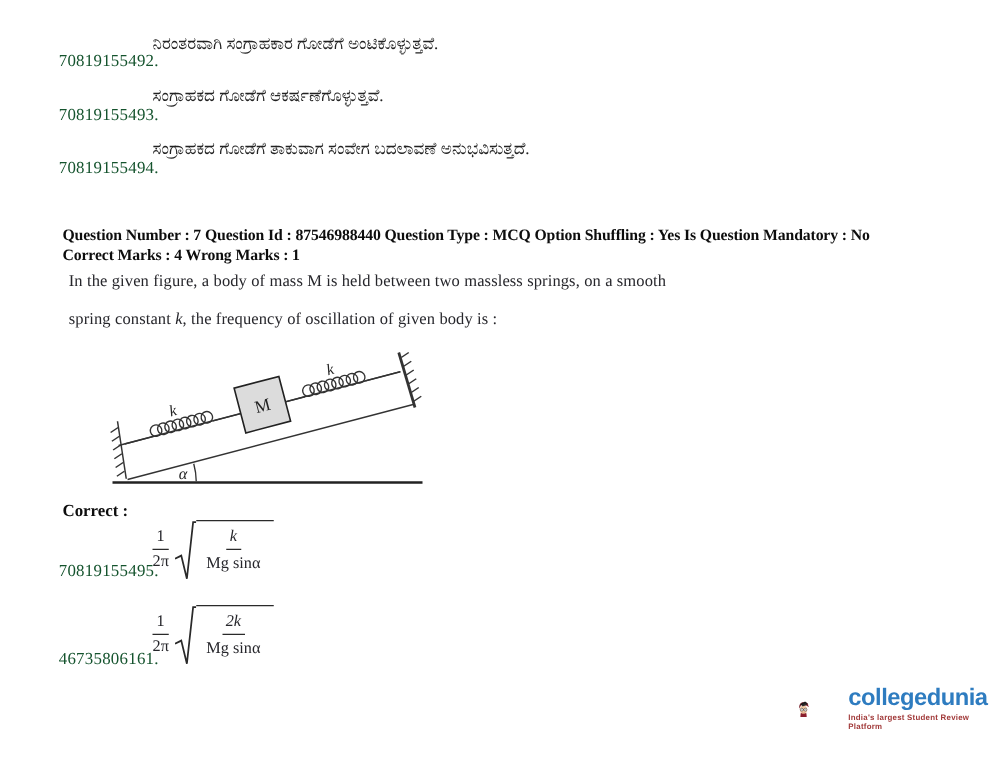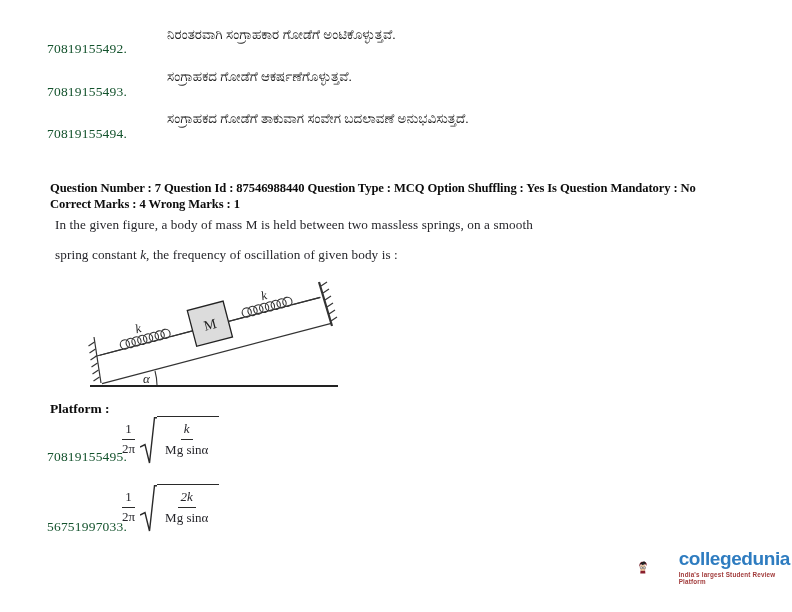--- a/index.html
+++ b/index.html
@@ -3,21 +3,21 @@
 <meta charset="utf-8">
 <style>
   * { margin:0; padding:0; box-sizing:border-box; }
   html,body { background:#ffffff; }
   #canvas {
     position:relative; width:792px; height:612px; background:#ffffff;
     font-family:"Liberation Serif", serif; color:#1b1b1b; overflow:hidden;
   }
   .abs { position:absolute; white-space:nowrap; }
   .opt-id { font-size:13.5px; color:#14532d; letter-spacing:0.2px; }
-  .kn-text { font-size:13.5px; color:#222;margin-left:45px; }
+  .kn-text { font-size:13.5px; color:#222; }
   .q-header { font-weight:bold; font-size:12.6px; color:#0d0d0d; letter-spacing:-0.1px; }
   .q-body { font-size:13.2px; color:#26262b; letter-spacing:0.1px; }
   .q-body .var { font-style:italic; }
   .options-label { font-weight:bold; font-size:13.5px; color:#0d0d0d; }
 
   
   .formula { position:absolute; display:flex; align-items:flex-start; font-size:13px; color:#26262b; }
   .frac { display:inline-flex; flex-direction:column; align-items:center; text-align:center; line-height:1.3; }
   .frac .fnum { padding:0 3px 1px 3px; border-bottom:1.2px solid #2a2a2a; }
   .frac .fden { padding:1px 3px 0 3px; }
@@ -116,21 +116,21 @@
         <circle cx="175" cy="-4" r="4.6"></circle>
           <circle cx="181" cy="-4" r="4.6"></circle>
         <circle cx="187" cy="-4" r="4.6"></circle>
           <circle cx="193" cy="-4" r="4.6"></circle>
         <line x1="197" y1="0" x2="226" y2="0"></line>
       </g>
       <text x="172" y="-12" font-size="12.5" font-style="italic" fill="#222" text-anchor="middle">k</text>
     </g>
   </svg>
 
-  <div class="abs options-label" style="left:50px; top:401px;">Platform :</div>
+  <div class="abs options-label" style="left:50px; top:401px;">Correct :</div>
 
   <div class="formula" style="left:119px; top:416px;">
     <div class="frac coef">
       <span class="fnum">1</span>
       <span class="fden">2π</span>
     </div>
     <div class="root">
       <svg class="radsign" width="17" height="50" viewBox="0 0 17 50">
         <path d="M0,31 L5,28.5 L9.5,47 L14.5,1.7 L17,1.7" fill="none" stroke="#2a2a2a" stroke-width="1.4"></path>
       </svg>
@@ -154,21 +154,21 @@
         <path d="M0,31 L5,28.5 L9.5,47 L14.5,1.7 L17,1.7" fill="none" stroke="#2a2a2a" stroke-width="1.4"></path>
       </svg>
       <div class="radicand">
         <div class="frac">
           <span class="fnum">2k</span>
           <span class="fden">Mg sinα</span>
         </div>
       </div>
     </div>
   </div>
-  <span class="abs opt-id" style="left:47px; top:519px;">56751997033.</span>
+  <span class="abs opt-id" style="left:47px; top:519px;">46735806161.</span>
 
   <div class="logo">
     <svg width="38" height="52" viewBox="0 0 38 52">
 
       <path d="M10,40 Q19,35 28,40 L29,52 L9,52 Z" fill="#8a1f2d"></path>
 
       <ellipse cx="19" cy="29" rx="11.5" ry="12.5" fill="#f2c9a4"></ellipse>
 
       <path d="M6,26 C3,12 12,4 20,6 C28,3 35,9 33,19 C30,16 27,15 24,16 C20,12 12,13 9,19 C8,21 7,23 6,26 Z" fill="#76202a"></path>
 

